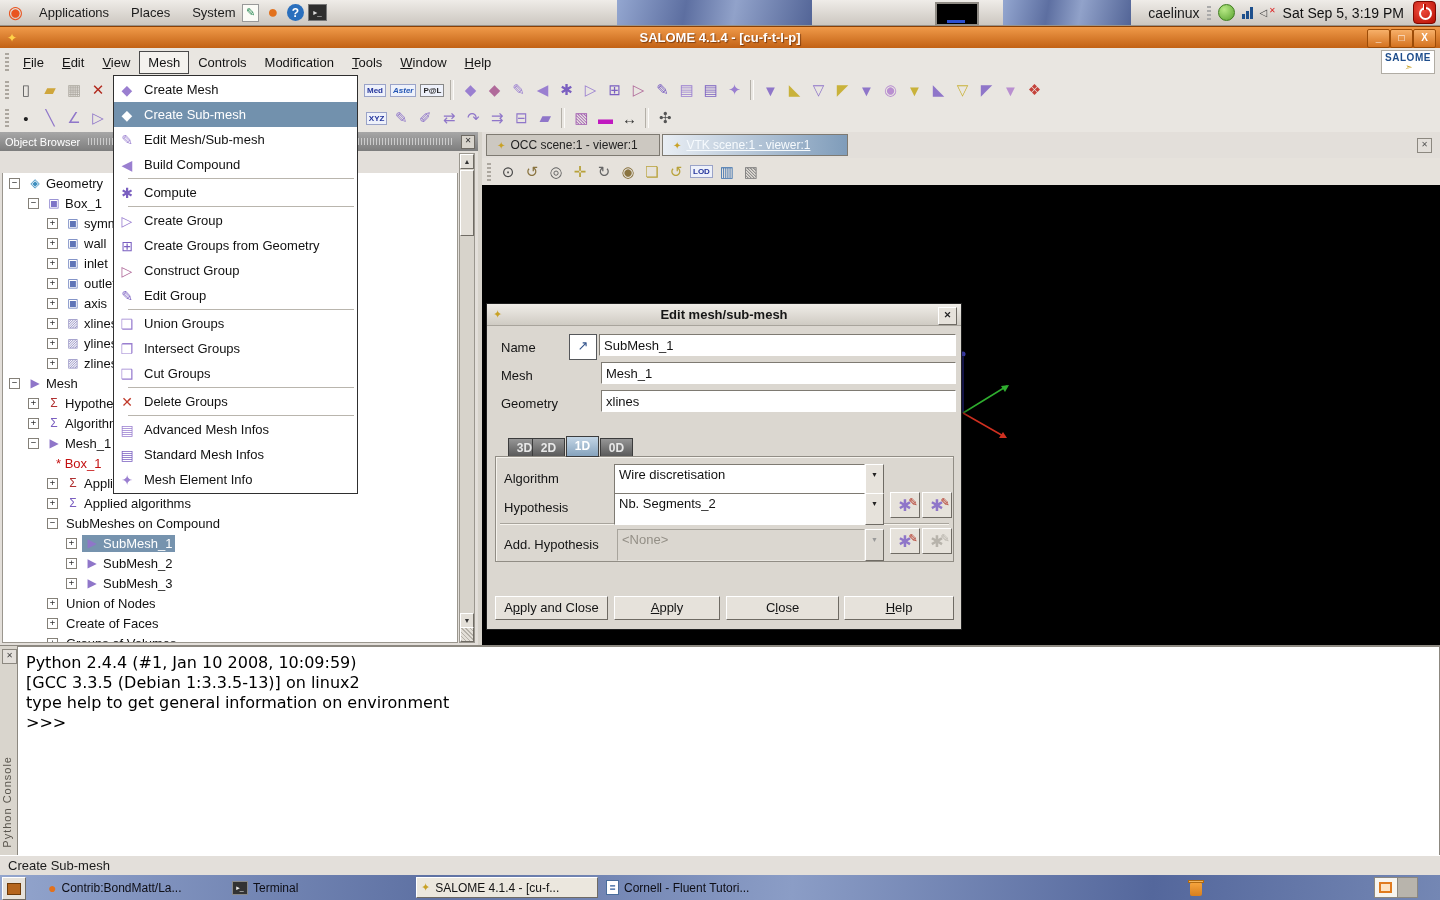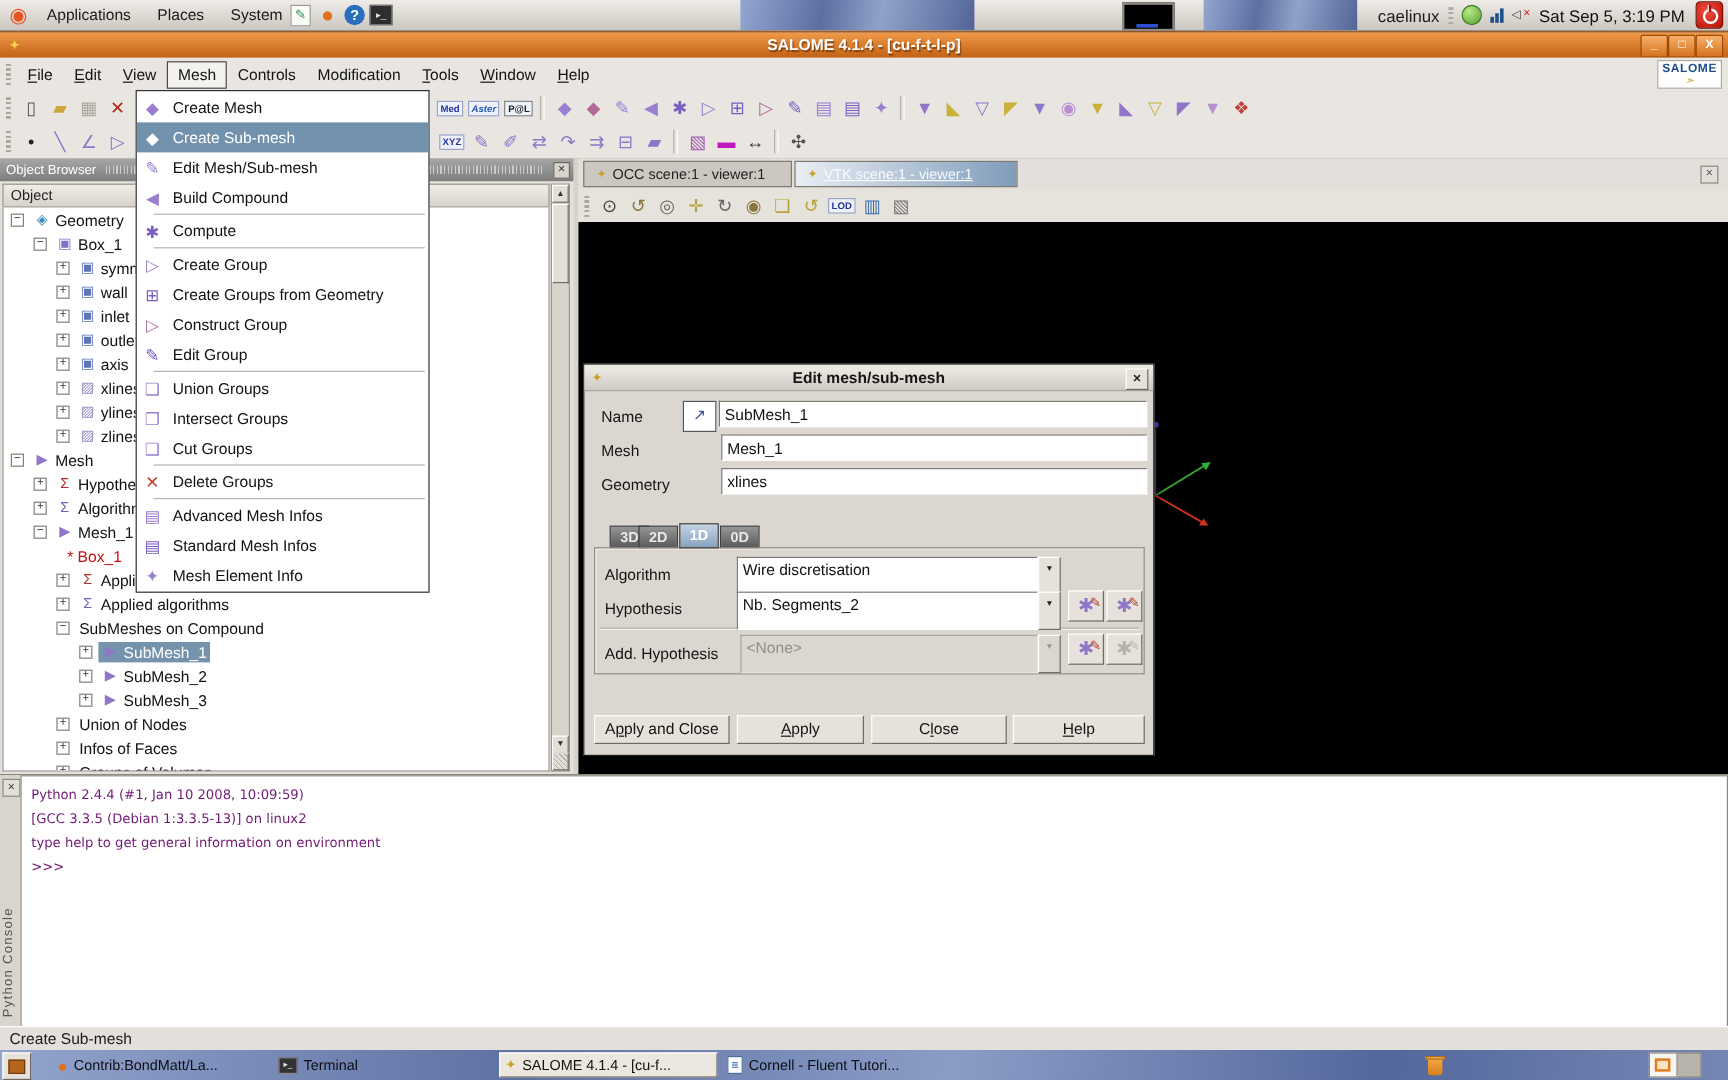--- a/index.html
+++ b/index.html
@@ -113,21 +113,21 @@
   .hbtn .pencil{position:absolute;font-size:11px;color:#b03022;margin:-6px -8px 0 8px}
   .hbtn.disabled .gear{color:#b7b3ab}.hbtn.disabled .pencil{color:#b7b3ab}
   #dlg-assign{position:absolute;left:8px;top:261px;width:459px;height:26px;text-align:center;font-size:13px;line-height:24px;color:#141414;background:#e6e2db;border:1px solid #55524c;box-shadow:inset 1px 1px 0 #fff,inset -1px -1px 0 #8c8880;box-sizing:border-box}
   .dbtn{position:absolute;top:292px;height:24px;text-align:center;font-size:13px;line-height:22px;color:#141414;box-sizing:border-box}
   
   #console{left:0;top:645px;width:1440px;height:210px;background:#e3dfda;border-top:1px solid #8c8880;box-sizing:border-box}
   #console-strip{left:0;top:0;width:17px;height:210px;background:#d9d5cd}
   #console-close{left:2px;top:3px;width:13px;height:13px;border:1px solid #8c8880;background:#e3dfda;font-size:8px;line-height:11px;text-align:center;color:#444}
   #console-label{left:1px;bottom:8px;writing-mode:vertical-rl;transform:rotate(180deg);font-size:11px;color:#5a564e;letter-spacing:1px}
   #console-area{left:17px;top:0;width:1423px;height:210px;background:#fff;border:1px solid #8c8880;box-sizing:border-box;padding:6px 0 0 8px}
-  .cline{font-family:"DejaVu Sans",sans-serif;font-size:11px;line-height:20px;color:#701a75;white-space:pre}
+  .cline{font-family:"DejaVu Sans",sans-serif;font-size:16px;line-height:20px;color:#000000;white-space:pre}
   
   #statusbar{left:0;top:855px;width:1440px;height:20px;background:#e3dfda;border-top:1px solid #fff;font-size:13px;color:#1b1b1b;line-height:19px;padding-left:8px;box-sizing:border-box}
   #taskbar{left:0;top:875px;width:1440px;height:25px;background:linear-gradient(95deg,#93a5cd,#5e71a3 30%,#8b9dc6 55%,#54679c 80%,#7487b4)}
   #show-desktop{left:2px;top:2px;width:22px;height:21px;display:flex;align-items:center;justify-content:center}
   #show-desktop i{width:12px;height:10px;background:#b5651d;border:1px solid #6e3a08;display:block}
   .task{position:absolute;top:2px;height:21px;display:flex;align-items:center;font-size:12px;color:#0e0e16;padding:0 4px;box-sizing:border-box;white-space:nowrap;overflow:hidden}
   .task.active{background:#ebe7de;border:1px solid;border-color:#fff #6f6b64 #6f6b64 #fff;color:#111}
   .task .ticn{margin-right:5px;flex:none;display:inline-flex;align-items:center;justify-content:center}
   .ticn-firefox{font-size:14px;color:#e2711d}
   .ticn-terminal{width:14px;height:12px;background:#333;border:1px solid #888;color:#eee;font-size:7px;line-height:11px;text-align:center}
@@ -290,21 +290,20 @@
   </div>
 
 <div class="abs" id="main">
 
   <div class="abs" id="object-browser">
     <div class="abs" id="ob-titlebar">
       <span id="ob-title">Object Browser</span>
       <span class="ob-grip"></span>
       <span id="ob-close">✕</span>
     </div>
-    <div class="abs" id="ob-colheader">Object</div>
     <div class="abs" id="ob-tree">
         <div class="trow" style="padding-left: 6px;">
           <span class="texp">−</span>
           <span class="tsel">
             <span class="ticon" style="color: rgb(63, 143, 191);">◈</span>
             <span class="tlabel">Geometry</span>
           </span>
         </div>
         <div class="trow" style="padding-left: 25px;">
           <span class="texp">−</span>
@@ -446,21 +445,21 @@
         </div>
         <div class="trow" style="padding-left: 44px;">
           <span class="texp">+</span>
           <span class="tsel">
             <span class="tlabel">Union of Nodes</span>
           </span>
         </div>
         <div class="trow" style="padding-left: 44px;">
           <span class="texp">+</span>
           <span class="tsel">
-            <span class="tlabel">Infos of Faces</span>
+            <span class="tlabel">Create of Faces</span>
           </span>
         </div>
         <div class="trow" style="padding-left: 44px;">
           <span class="texp">+</span>
           <span class="tsel">
             <span class="tlabel">Groups of Volumes</span>
           </span>
         </div>
       </div>
     <div class="abs" id="ob-scroll">

